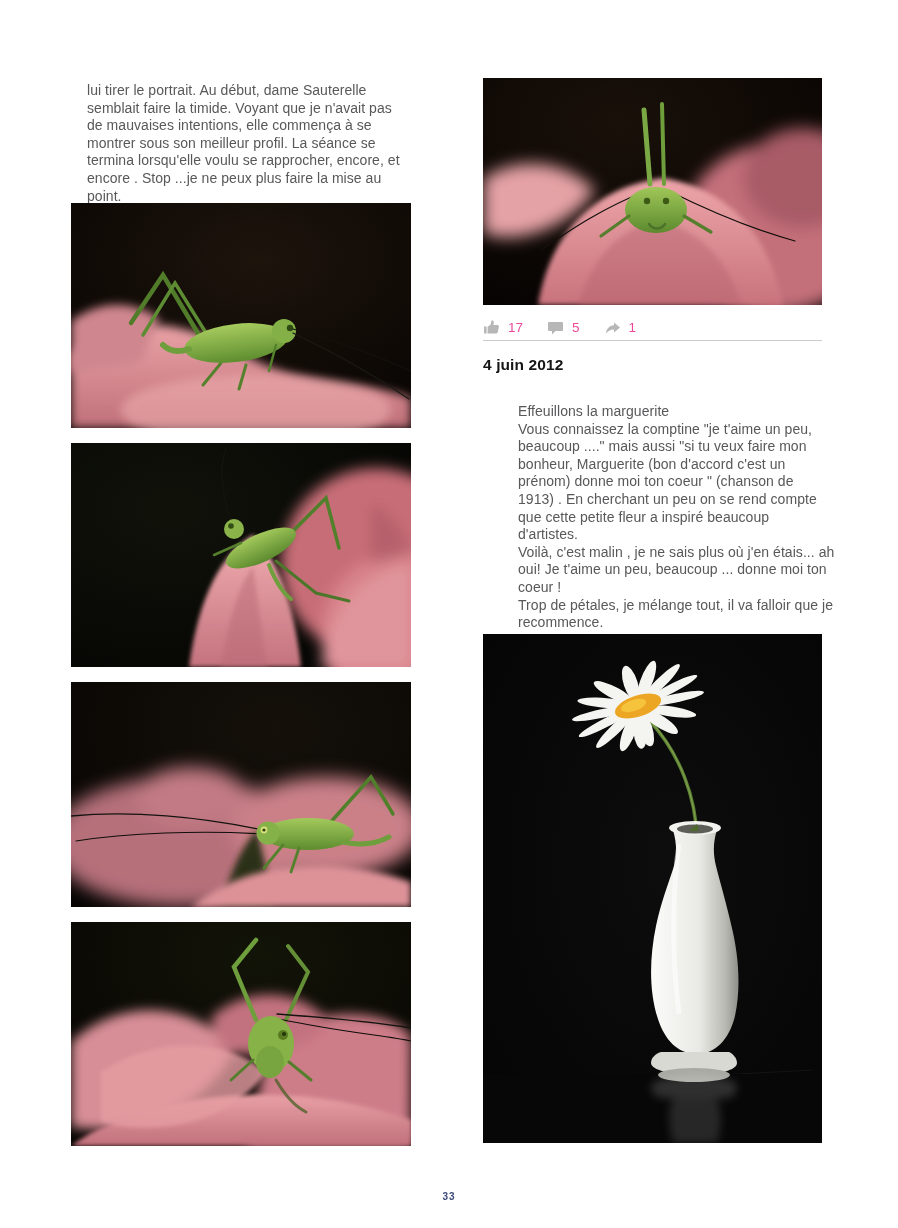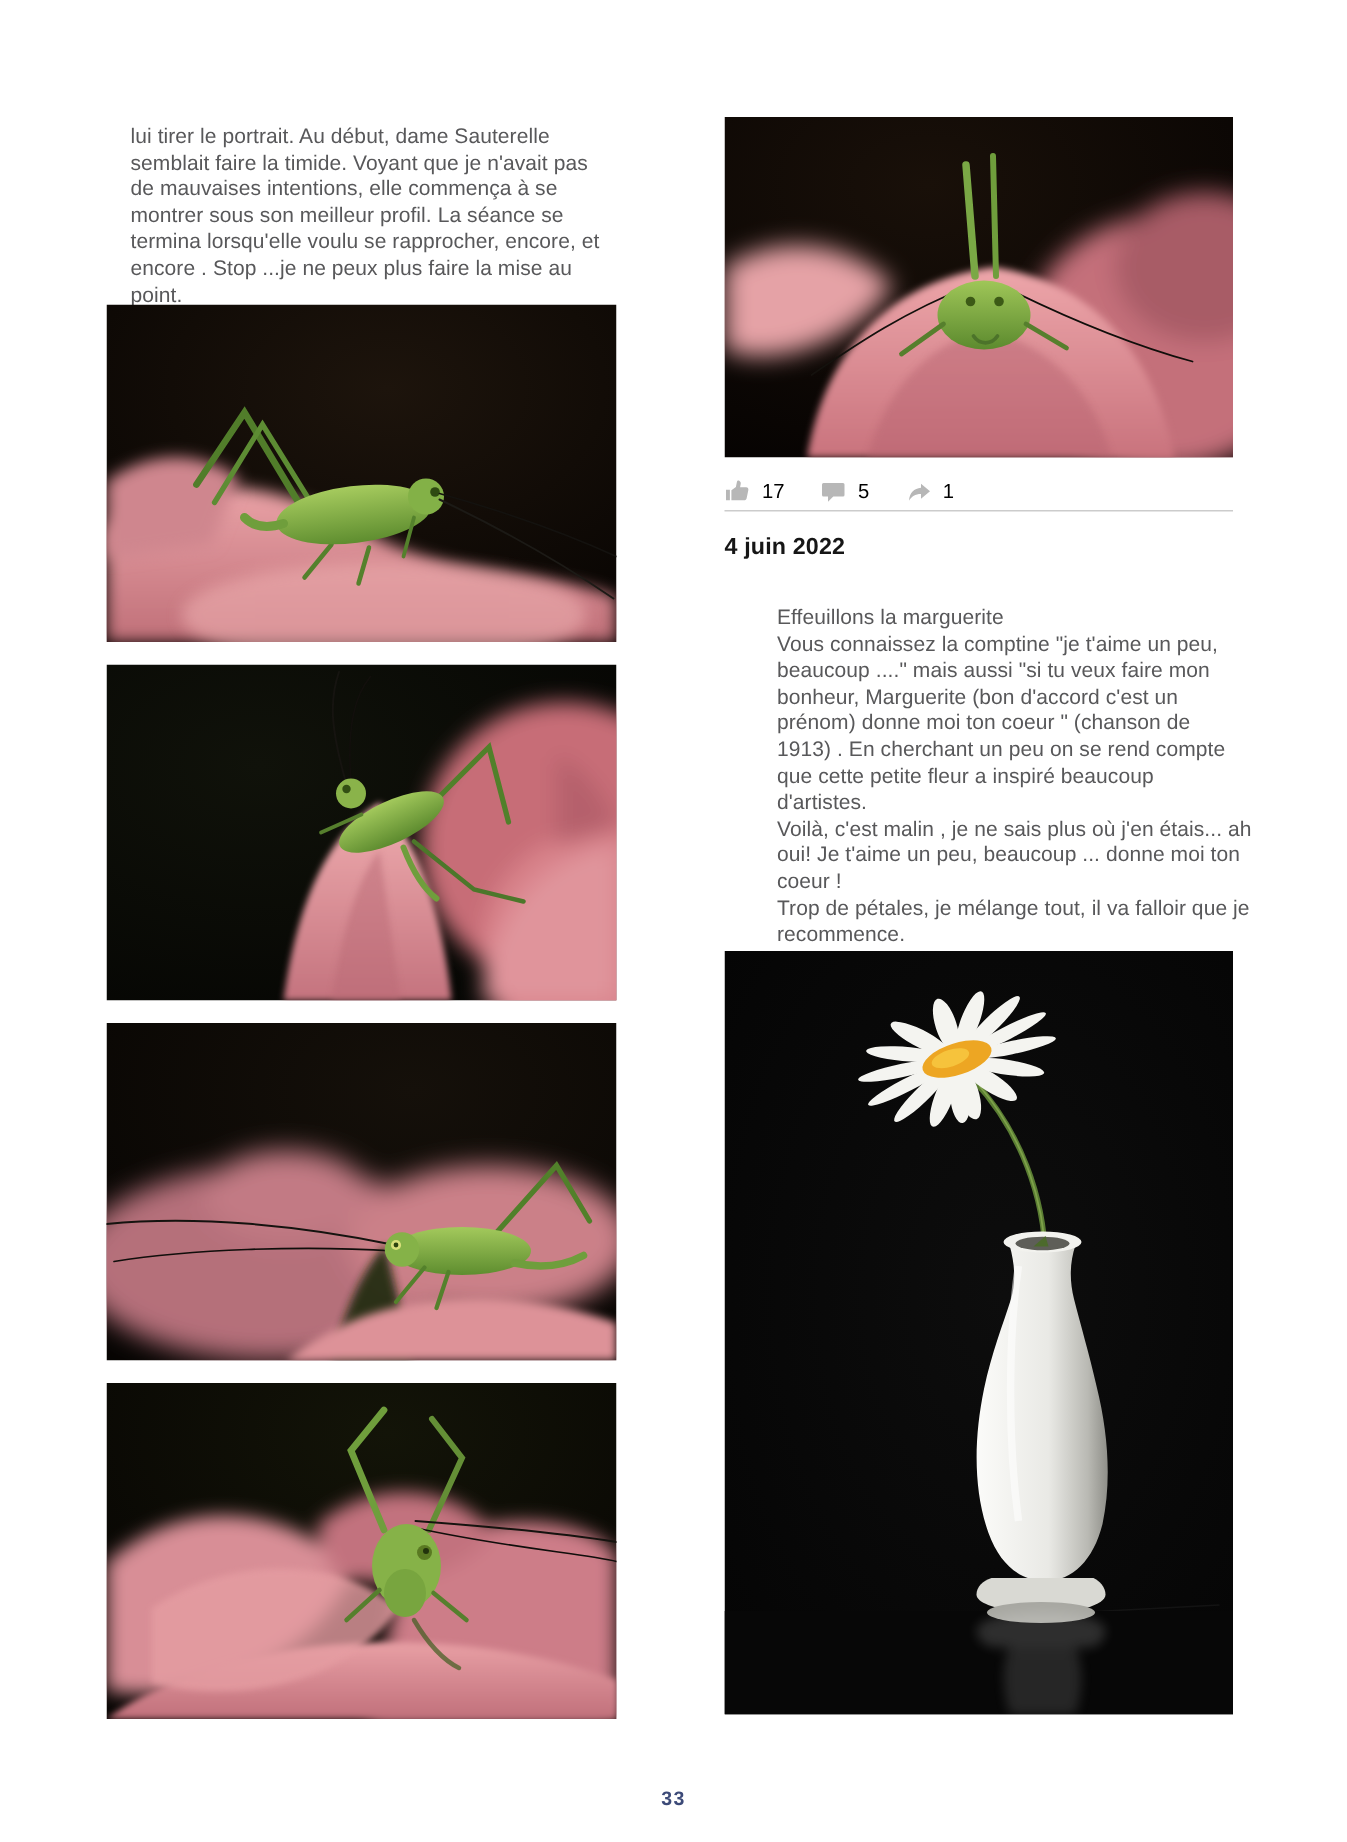--- a/index.html
+++ b/index.html
@@ -7,26 +7,26 @@
         font-family:"Liberation Sans","DejaVu Sans",sans-serif;}
   .body-text{position:absolute;margin:16px;white-space:pre-line;font-size:14px;line-height:17.6px;
              color:#58585a;letter-spacing:0.05px;}
   #left-para{left:71px;top:66px;width:385px;}
   #right-para{left:502px;top:387px;width:392px;}
   figure.photo{position:absolute;margin:0;padding:0;line-height:0;}
   figure.photo svg{display:block;}
   .social{position:absolute;left:483px;top:314px;width:339px;height:26px;display:flex;
           align-items:center;font-size:13.5px;color:#bdbdbd;}
   .social .ico{display:inline-flex;margin-right:8px;line-height:0;}
-  .social .cnt{margin-right:24px;color:#000000;}
+  .social .cnt{margin-right:24px;color:#ec4899;}
   .rule{position:absolute;left:483px;top:340px;width:339px;height:1px;background:#cccccc;}
   .date-h{position:absolute;left:483px;top:356px;margin:0;font-size:15.5px;font-weight:bold;
           color:#161616;letter-spacing:0.1px;}
   .page-num{position:absolute;left:0;top:1191px;width:898px;text-align:center;
-            font-size:13px;font-weight:bold;color:#3c4a78;letter-spacing:1px;}
+            font-size:10px;font-weight:bold;color:#3c4a78;letter-spacing:1px;}
 </style>
 </head>
 <body>
 
 <div class="page">
 
   <p class="body-text" id="left-para">lui tirer le portrait. Au début, dame Sauterelle
 semblait faire la timide. Voyant que je n'avait pas
 de mauvaises intentions, elle commença à se
 montrer sous son meilleur profil. La séance se
@@ -262,21 +262,21 @@
     <span class="ico">
       <svg width="17" height="17" viewBox="0 0 17 17">
         <path fill="#b7b7b7" d="M10,3.5 L16,8.5 L10,13.5 V10.4 C6.2,10.4 3.6,12.2 2,14.8 C2.3,9.6 5.4,6.6 10,6.2 Z"></path>
       </svg>
     </span>
     <span class="cnt">1</span>
   </div>
 
   <div class="rule"></div>
 
-  <h2 class="date-h">4 juin 2022</h2>
+  <h2 class="date-h">4 juin 2012</h2>
 
   <p class="body-text" id="right-para">Effeuillons la marguerite
 Vous connaissez la comptine "je t'aime un peu,
 beaucoup ...." mais aussi "si tu veux faire mon
 bonheur, Marguerite (bon d'accord c'est un
 prénom) donne moi ton coeur " (chanson de
 1913) . En cherchant un peu on se rend compte
 que cette petite fleur a inspiré beaucoup
 d'artistes.
 Voilà, c'est malin , je ne sais plus où j'en étais... ah

